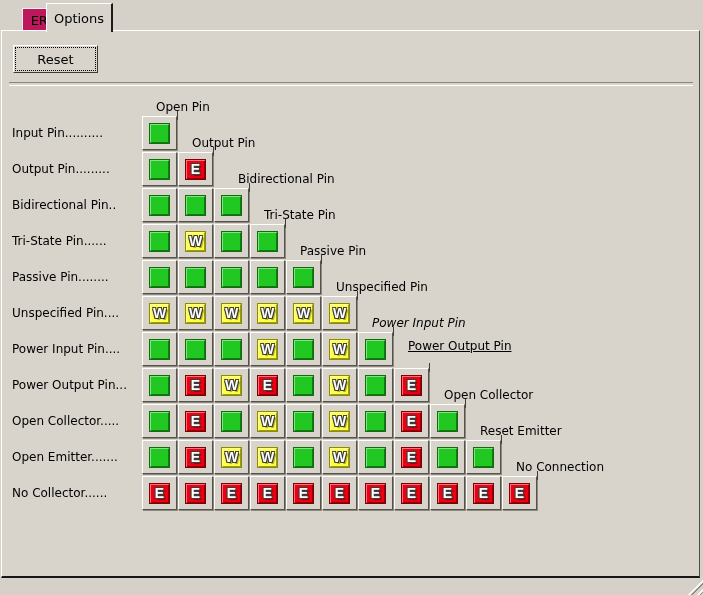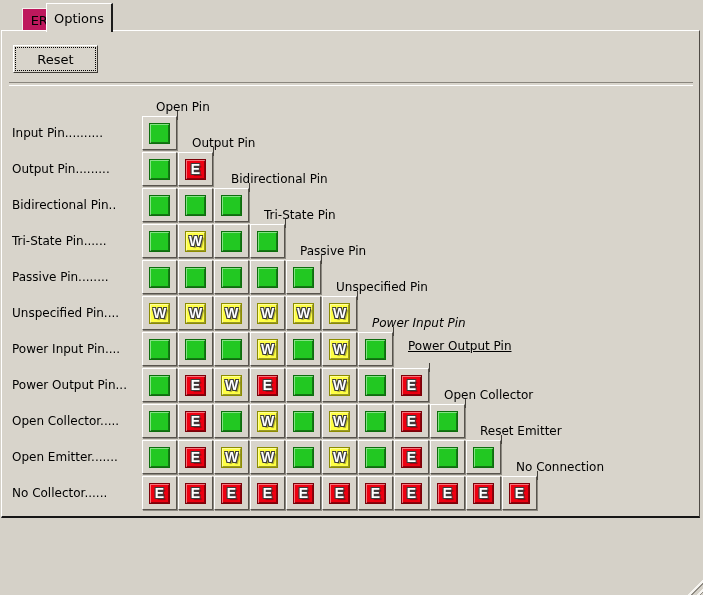--- a/index.html
+++ b/index.html
@@ -32,21 +32,21 @@
     left:46px;top:3px;width:64px;height:28px;
     background:#d8d4cb;
     border-top:1px solid #ffffff;
     border-left:1px solid #ffffff;
     border-right:2px solid #1b1b1b;
     z-index:3;
   }
 
   
   .page{
-    position:absolute;left:1px;top:30px;width:699px;height:488px;
+    position:absolute;left:1px;top:30px;width:699px;height:548px;
     background:#d8d4cb;
     border-top:1px solid #ffffff;
     border-left:1px solid #ffffff;
     border-right:1px solid #4f4b45;
     border-bottom:2px solid #161616;
     box-sizing:border-box;
   }
 
   
   .reset-btn{
@@ -139,21 +139,21 @@
         <div class="row-label" style="top: 275px;">Unspecified Pin....</div>
         <div class="row-label" style="top: 311px;">Power Input Pin....</div>
         <div class="row-label" style="top: 347px; text-align: center;">Power Output Pin...</div>
         <div class="row-label" style="top: 383px;">Open Collector.....</div>
         <div class="row-label" style="top: 419px;">Open Emitter.......</div>
         <div class="row-label" style="top: 455px;">No Collector......</div>
         <div class="col-label" style="left: 154px; top: 69px;">Open Pin</div>
         <div class="col-tick" style="left: 175px; top: 80px;"></div>
         <div class="col-label" style="left: 190px; top: 105px;">Output Pin</div>
         <div class="col-tick" style="left: 211px; top: 116px;"></div>
-        <div class="col-label" style="left: 229px; top: 141px;">Bidirectional Pin</div>
+        <div class="col-label" style="left: 236px; top: 141px;">Bidirectional Pin</div>
         <div class="col-tick" style="left: 247px; top: 152px;"></div>
         <div class="col-label" style="left: 262px; top: 177px;">Tri-State Pin</div>
         <div class="col-tick" style="left: 283px; top: 188px;"></div>
         <div class="col-label" style="left: 298px; top: 213px;">Passive Pin</div>
         <div class="col-tick" style="left: 319px; top: 224px;"></div>
         <div class="col-label" style="left: 334px; top: 249px;">Unspecified Pin</div>
         <div class="col-tick" style="left: 355px; top: 260px;"></div>
         <div class="col-label" style="left: 370px; top: 285px; font-style: italic;">Power Input Pin</div>
         <div class="col-tick" style="left: 391px; top: 296px;"></div>
         <div class="col-label" style="left: 406px; top: 308px; text-decoration: underline;">Power Output Pin</div>

